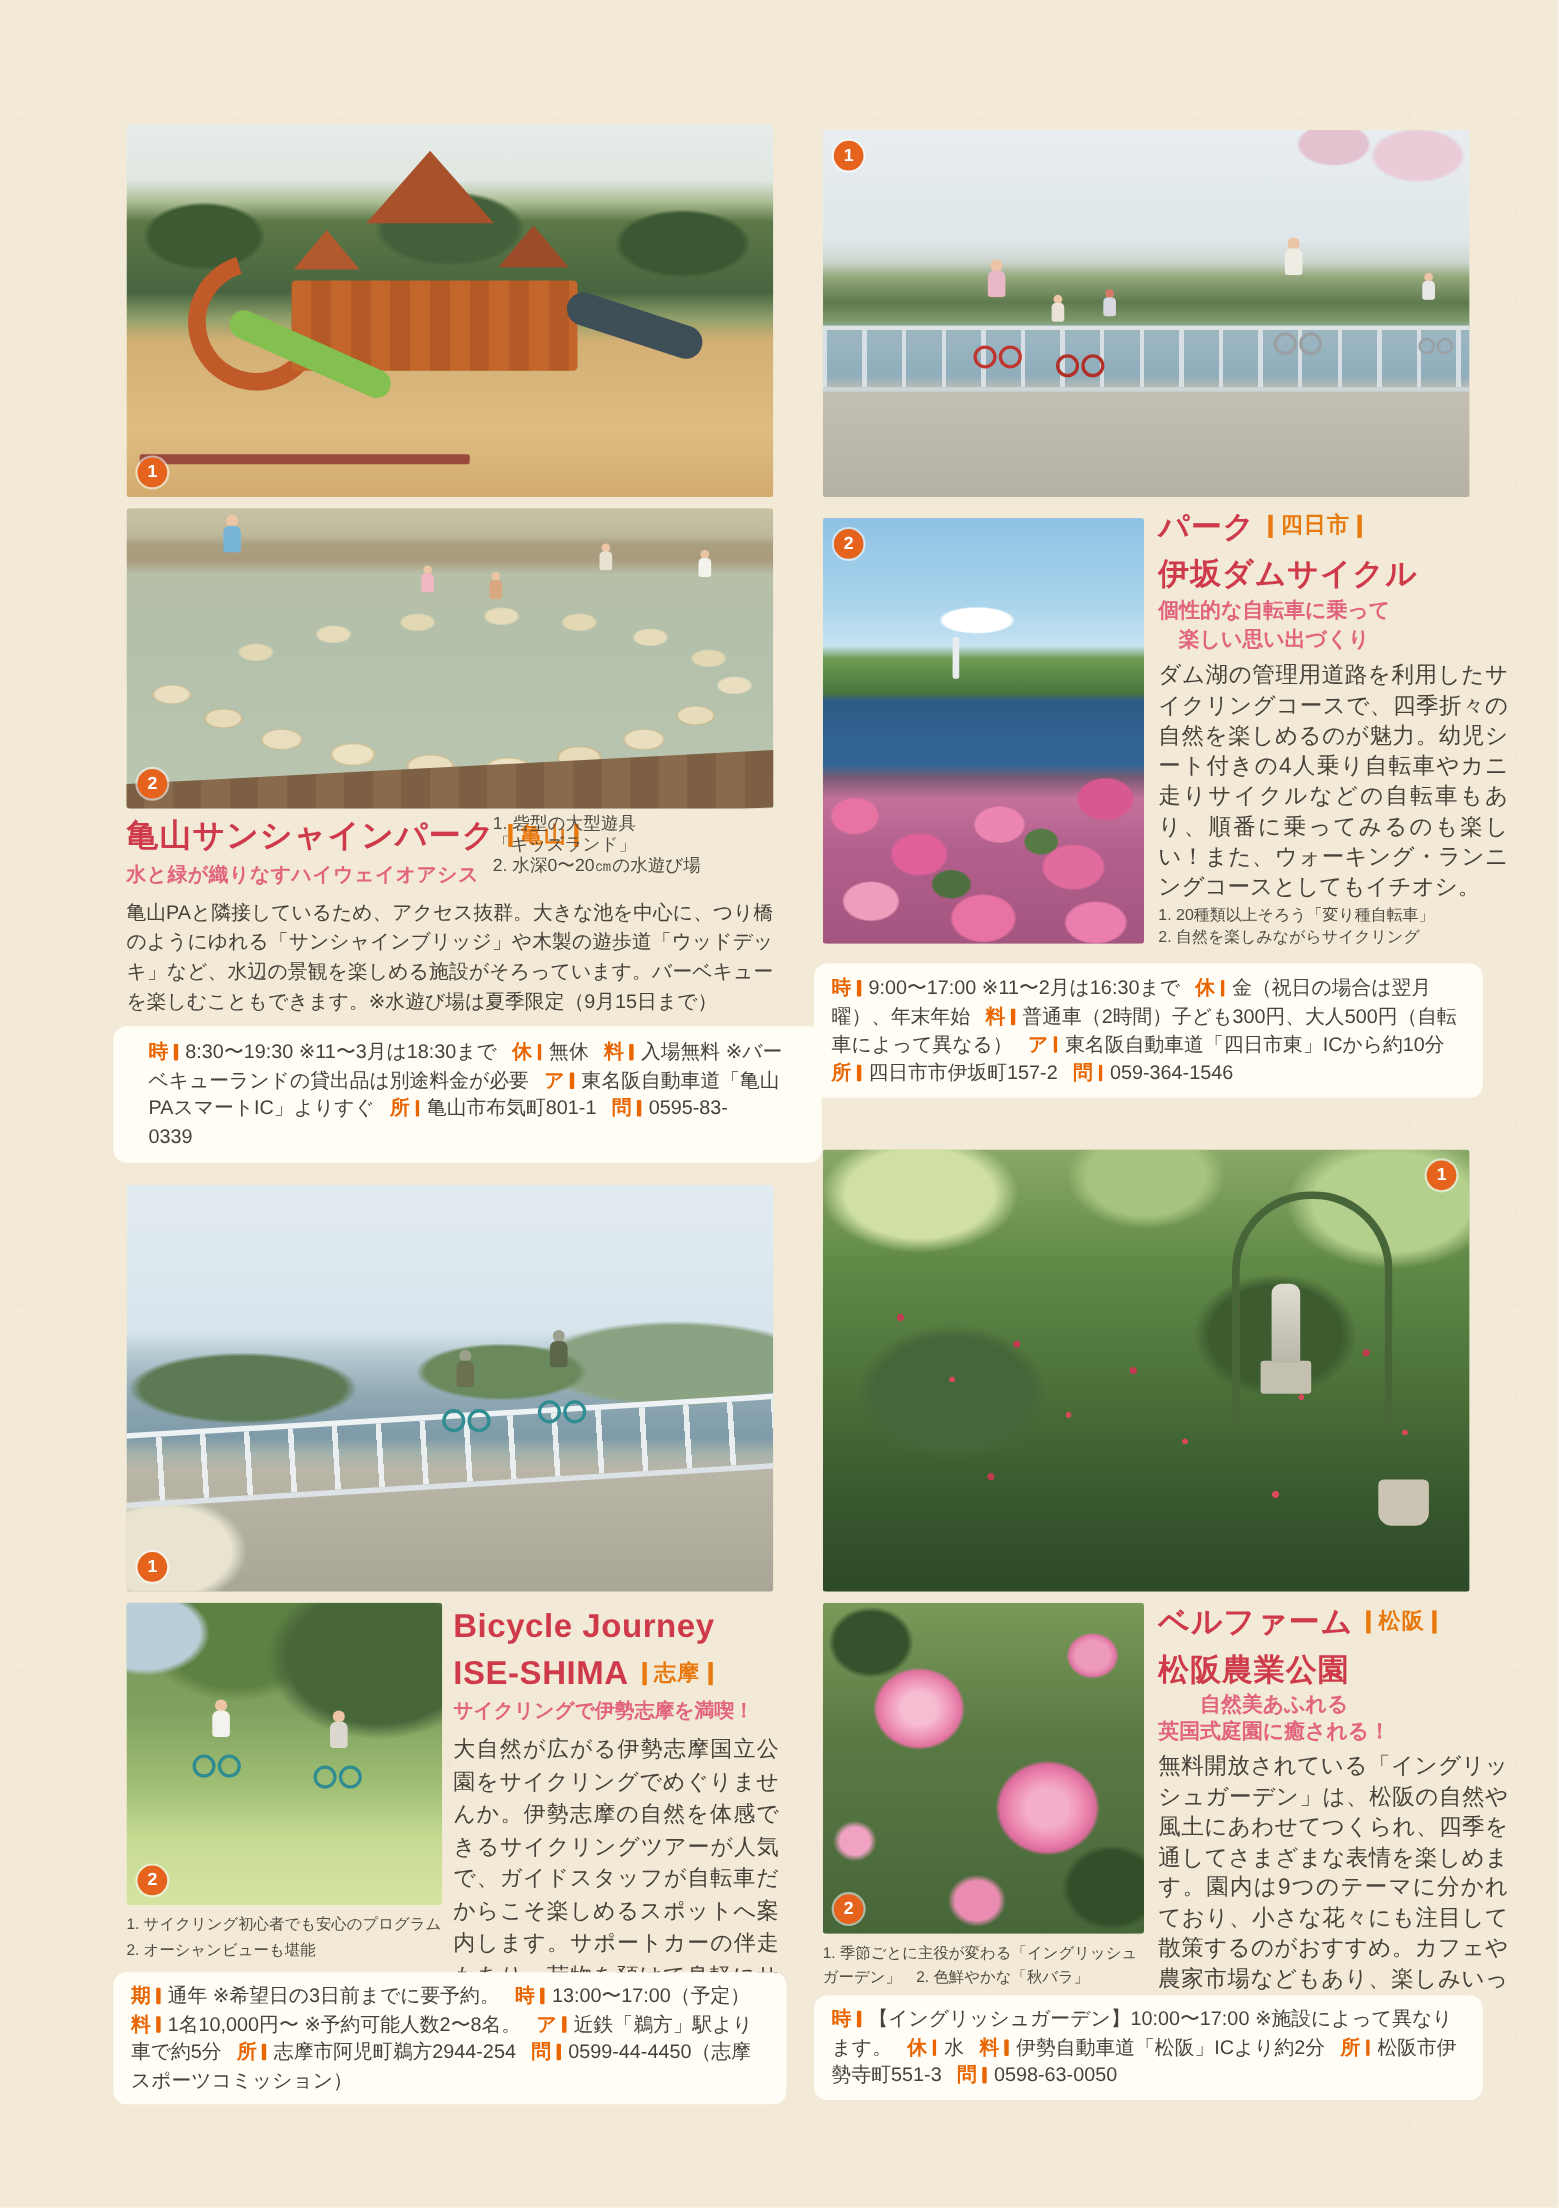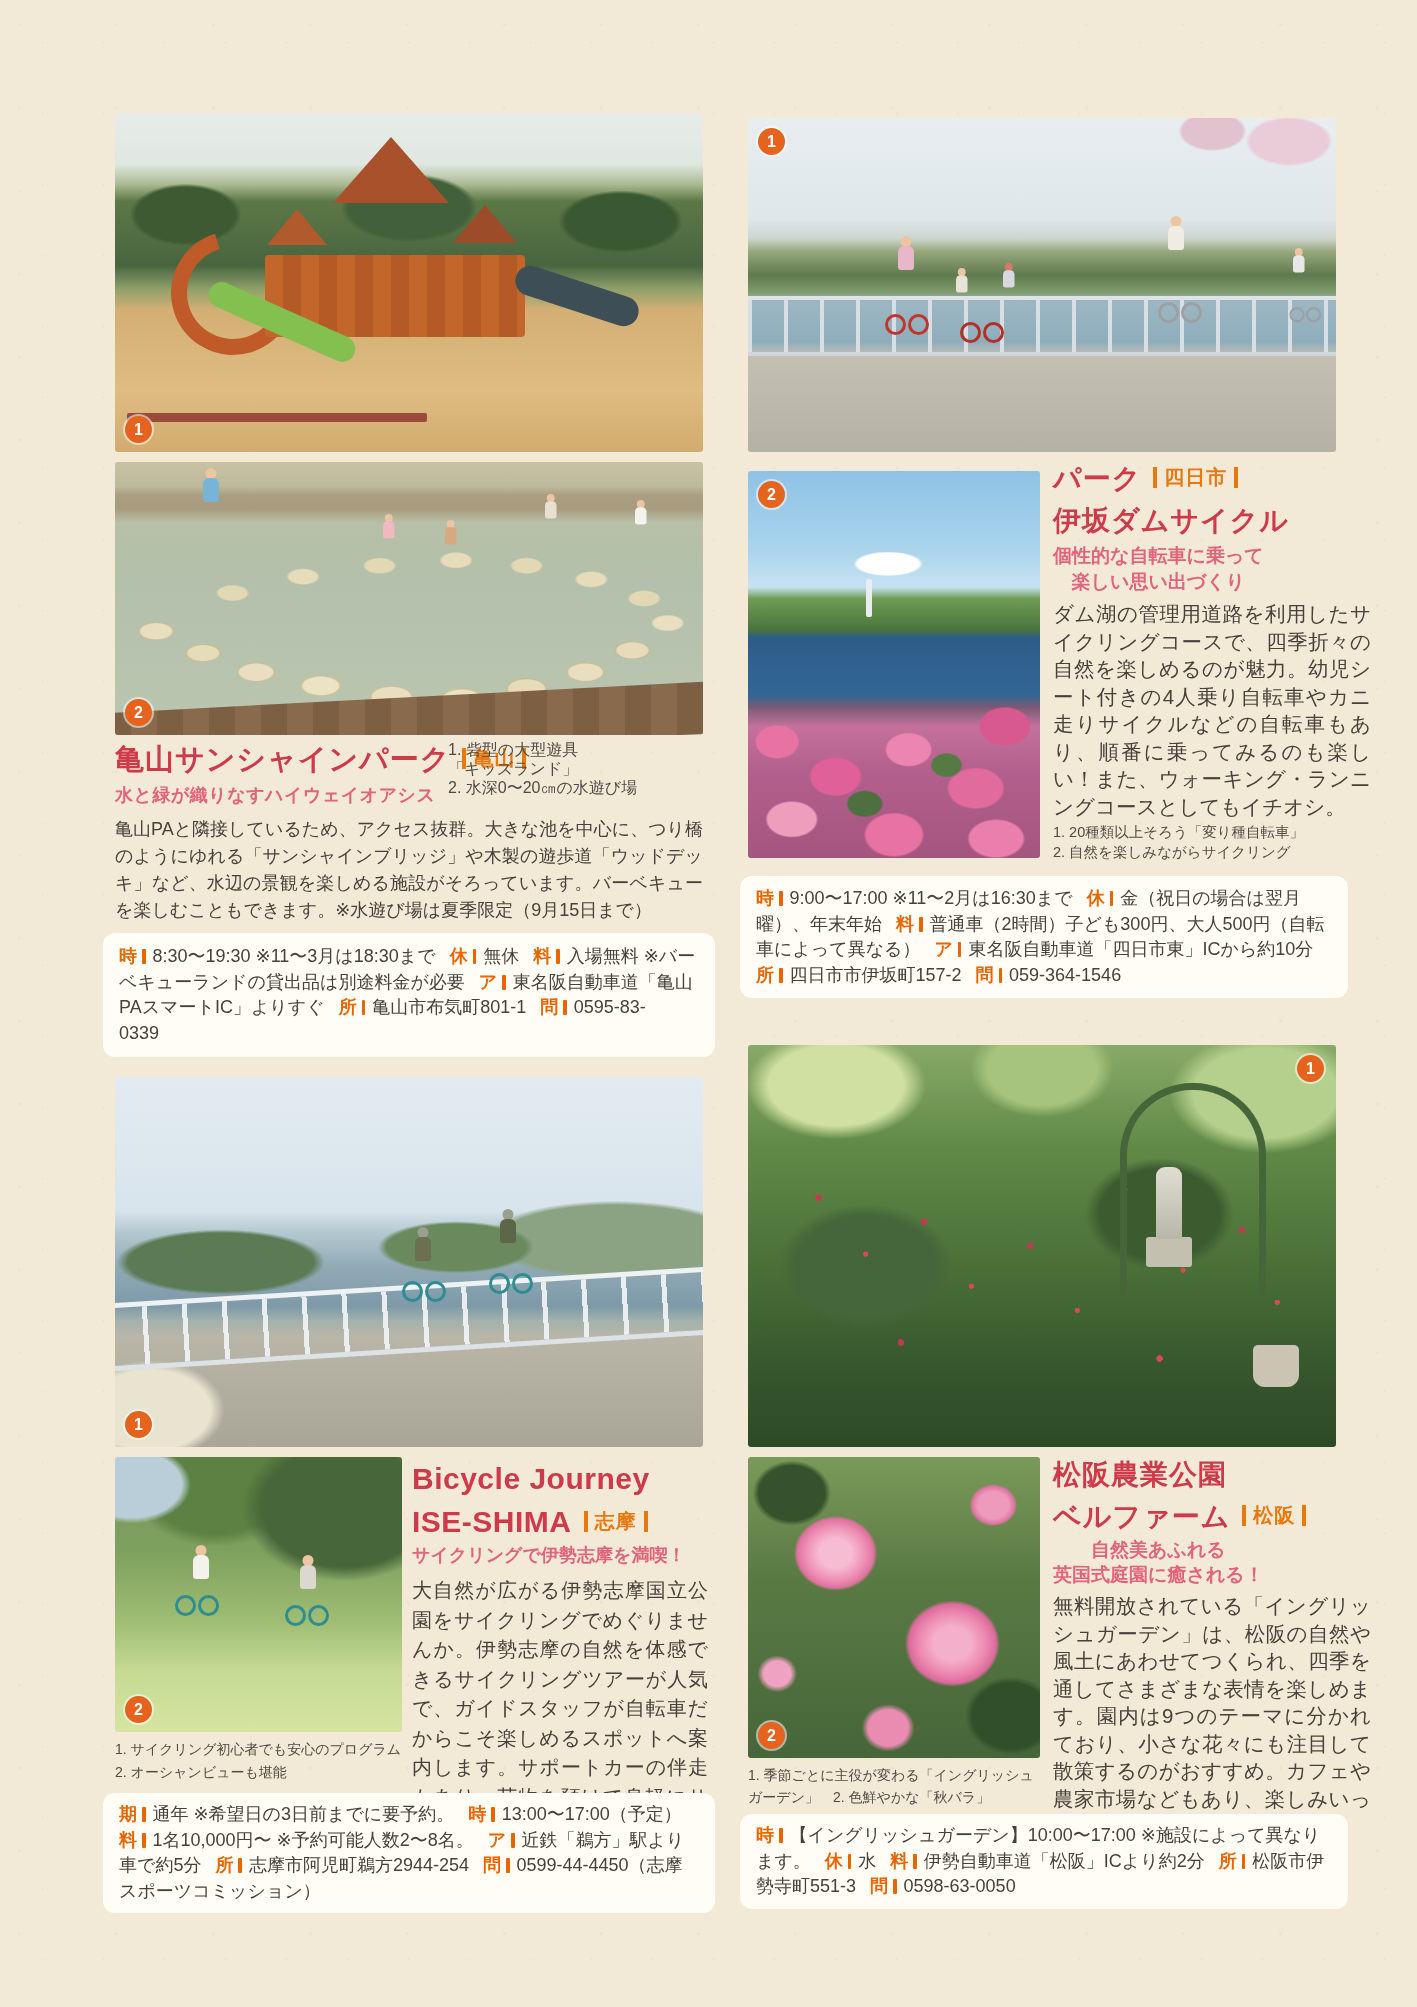--- a/index.html
+++ b/index.html
@@ -159,21 +159,21 @@
   .infobox{position:absolute;background:#fffdf6;border-radius:12px;color:#47413a;}
   .inf{margin-right:14px;}
   .lab{color:#e96500;font-weight:bold;}
   .bar{display:inline-block;width:3.5px;height:15px;background:#e96500;margin:0 7px 0 5px;vertical-align:-2px;border-radius:1px;}
 
   .s1-head{position:absolute;left:115px;top:740px;width:440px;}
   .s1-head .ttl{font-size:29px;}
   .s1-caps{left:448px;top:740px;width:255px;text-align:left;font-size:16px;line-height:19px;}
   .s1-sub{position:absolute;left:115px;top:783px;font-size:18px;letter-spacing:.5px;}
   .s1-body{left:115px;top:816px;width:588px;font-size:18px;line-height:27px;}
-  .s1-info{left:103px;top:933px;width:580px;padding:11px 16px;font-size:18px;line-height:25.5px;}
+  .s1-info{left:103px;top:933px;width:580px;padding:11px 32px;font-size:18px;line-height:25.5px;}
 
   .ttl-line{line-height:38px;}
   .s2-head{position:absolute;left:1053px;top:460px;width:330px;}
   .s2-head .ttl{font-size:28px;}
   .s2-sub{position:absolute;left:1053px;top:543px;font-size:19px;line-height:26px;}
   .s2-body{left:1053px;top:600px;width:318px;font-size:20.5px;line-height:27.5px;}
   .s2-caps{left:1053px;top:822px;width:320px;font-size:14.5px;line-height:20px;}
   .s2-info{left:740px;top:876px;width:576px;padding:10px 16px;font-size:18px;line-height:25.5px;}
 
   .s3-head{position:absolute;left:412px;top:1460px;width:296px;}
@@ -308,22 +308,22 @@
     <div class="gd-statue"></div>
     <div class="gd-pot"></div>
     <div class="badge b-tr">1</div>
   </div>
 
   <div class="photo" id="ph-roses">
     <div class="badge b-bl">2</div>
   </div>
 
   <div class="s4-head head">
+    <div class="ttl-line"><span class="ttl">ベルファーム</span><span class="tag">松阪</span></div>
     <div class="ttl-line"><span class="ttl">松阪農業公園</span></div>
-    <div class="ttl-line"><span class="ttl">ベルファーム</span><span class="tag">松阪</span></div>
   </div>
   <div class="s4-sub sub">
     <div>自然美あふれる</div>
     <div>英国式庭園に癒される！</div>
   </div>
   <div class="bodytext s4-body">無料開放されている「イングリッシュガーデン」は、松阪の自然や風土にあわせてつくられ、四季を通してさまざまな表情を楽しめます。園内は9つのテーマに分かれており、小さな花々にも注目して散策するのがおすすめ。カフェや農家市場などもあり、楽しみいっぱい！</div>
   <div class="caps s4-caps">
 
   <div class="cap-line">1. 季節ごとに主役が変わる「イングリッシュ</div>
       <div class="cap-line">ガーデン」　2. 色鮮やかな「秋バラ」</div>

